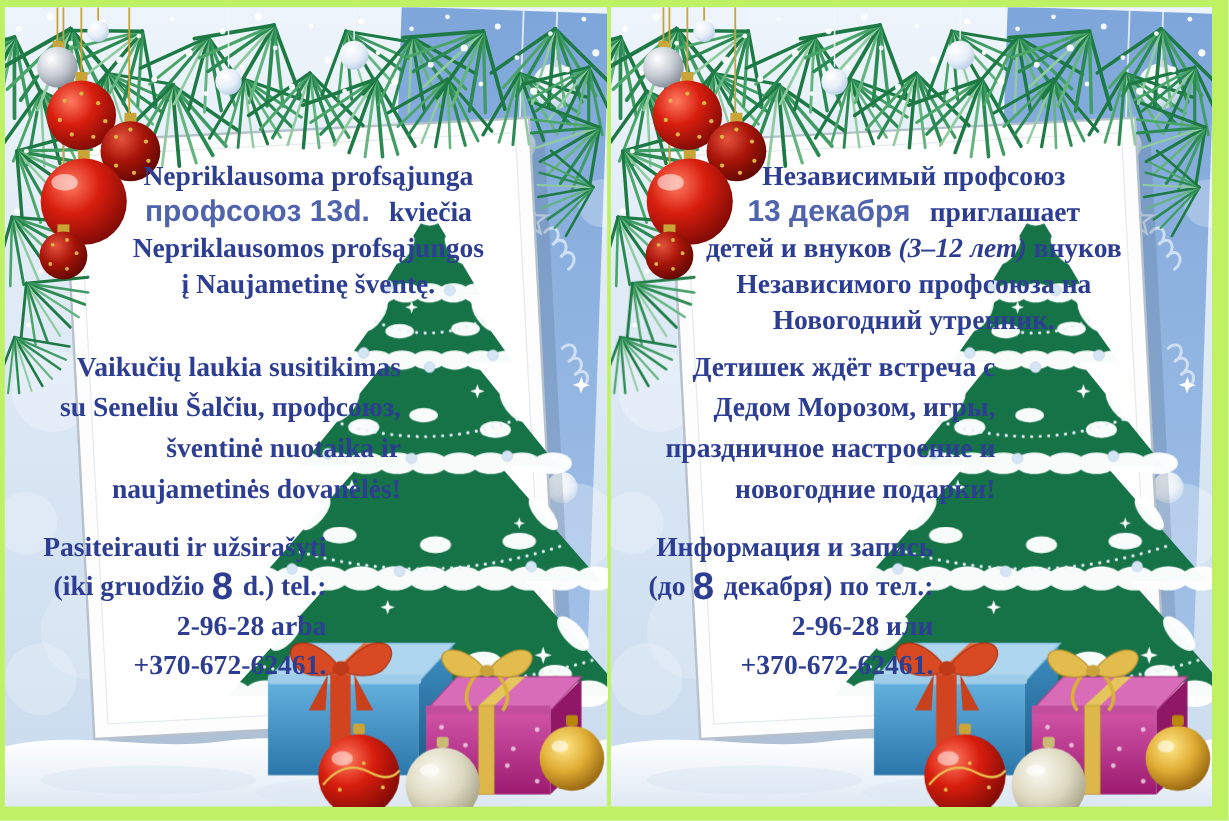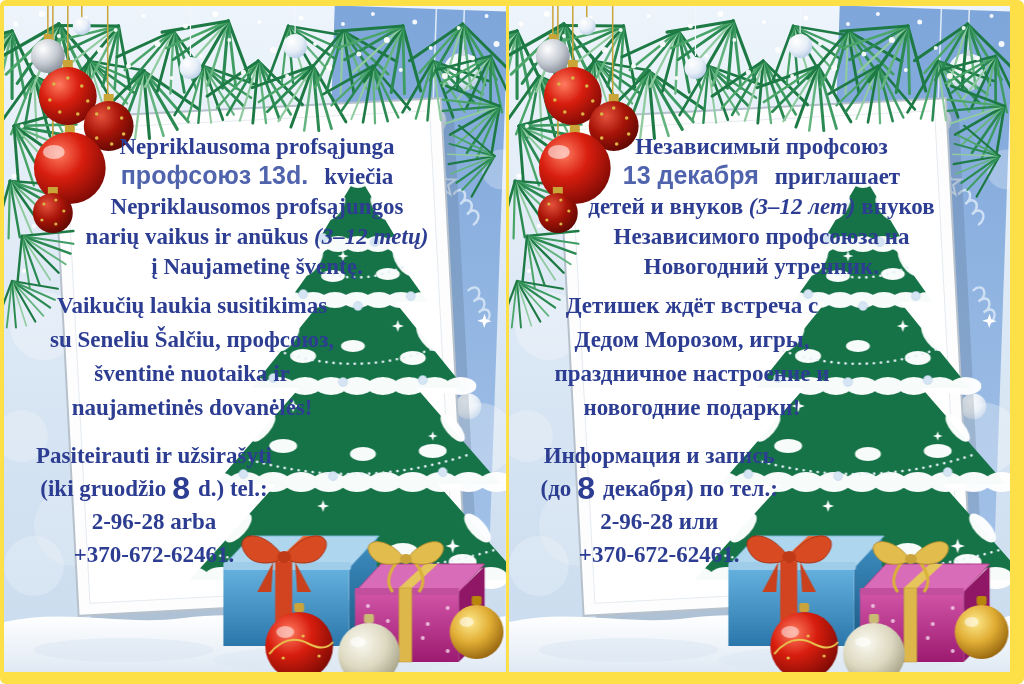--- a/index.html
+++ b/index.html
@@ -1,25 +1,25 @@
 <!DOCTYPE html>
 <html><head>
 <meta charset="utf-8">
 <style>
   html,body{margin:0;padding:0;background:#ffffff;}
   .page{position:relative;width:1024px;height:684px;box-sizing:border-box;
-        background:#fde047;padding:6px 14px 12px 4px;display:flex;gap:3px;
-        font-family:"Liberation Serif",serif;border-radius:6px;}
+        background:#bef264;padding:6px 14px 12px 4px;display:flex;gap:3px;
+        font-family:"Liberation Serif",serif;}
   .panel{position:relative;flex:1 1 0;overflow:hidden;background:#dce9f6;}
   .deco{position:absolute;left:0;top:0;width:100%;height:100%;z-index:1;}
   .txt{position:absolute;z-index:5;color:#2c3d92;font-weight:bold;font-size:23px;
        white-space:nowrap;}
   .intro{top:126px;left:28px;width:450px;text-align:center;}
   .intro .ln{line-height:30px;height:30px;}
-  .blk .ln{line-height:34px;height:34px;text-align:center;}
+  .blk .ln{line-height:34px;height:34px;text-align:right;}
   .body-blk{top:283px;left:46px;}
   .contact-blk{top:433px;left:32px;}
   .contact-blk .ln{line-height:33px;height:33px;}
   .date{font-family:"Liberation Sans",sans-serif;color:#5064ae;font-size:25px;line-height:1;}
   .em{font-style:italic;}
   .gap{display:inline-block;width:16px;}
   .big8{font-family:"Liberation Sans",sans-serif;font-size:32px;font-weight:600;
         line-height:1;vertical-align:-3px;margin:0 8px 0 6px;}
 </style>
 </head>
@@ -429,21 +429,20 @@
 </svg>
 
   <section class="panel">
     <svg class="deco" viewBox="0 0 503 666" preserveAspectRatio="none">
         <use href="#deco"></use>
       </svg>
     <div class="txt intro">
       <div class="ln"><span>Nepriklausoma profsąjunga</span></div>
       <div class="ln"><span class="date">профсоюз 13d.</span><span class="gap"></span><span>kviečia</span></div>
       <div class="ln"><span>Nepriklausomos profsąjungos</span></div>
-      <div class="ln"><span>narių vaikus ir anūkus </span><span class="em">(3–12 metų)</span></div>
       <div class="ln"><span>į Naujametinę šventę.</span></div>
     </div>
     <div class="txt blk body-blk">
       <div class="ln"><span>Vaikučių laukia susitikimas</span></div>
       <div class="ln"><span>su Seneliu Šalčiu, профсоюз,</span></div>
       <div class="ln"><span>šventinė nuotaika ir</span></div>
       <div class="ln"><span>naujametinės dovanėlės!</span></div>
     </div>
     <div class="txt blk contact-blk">
       <div class="ln"><span>Pasiteirauti ir užsirašyti</span></div>

